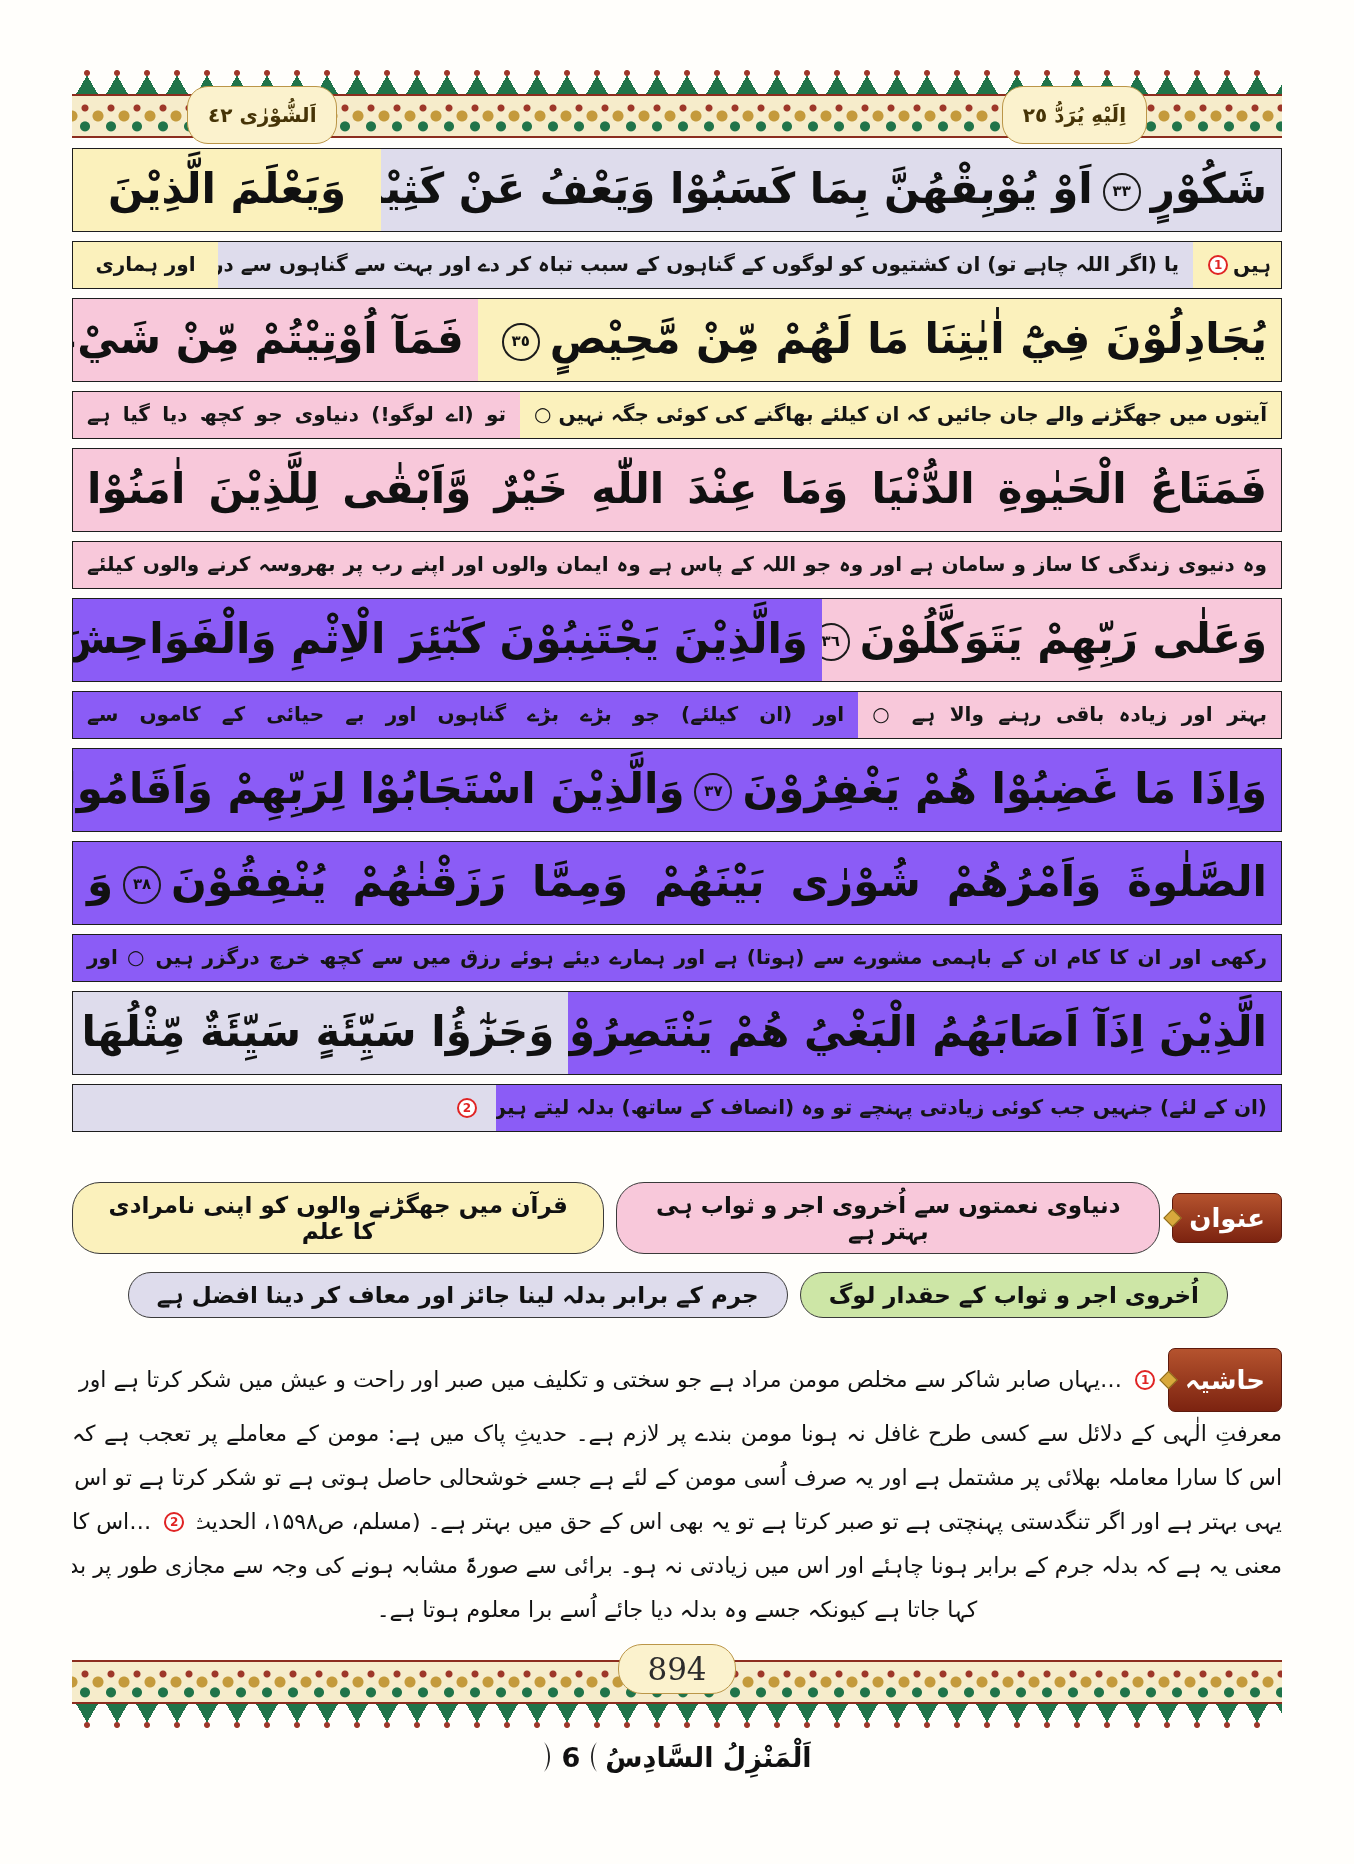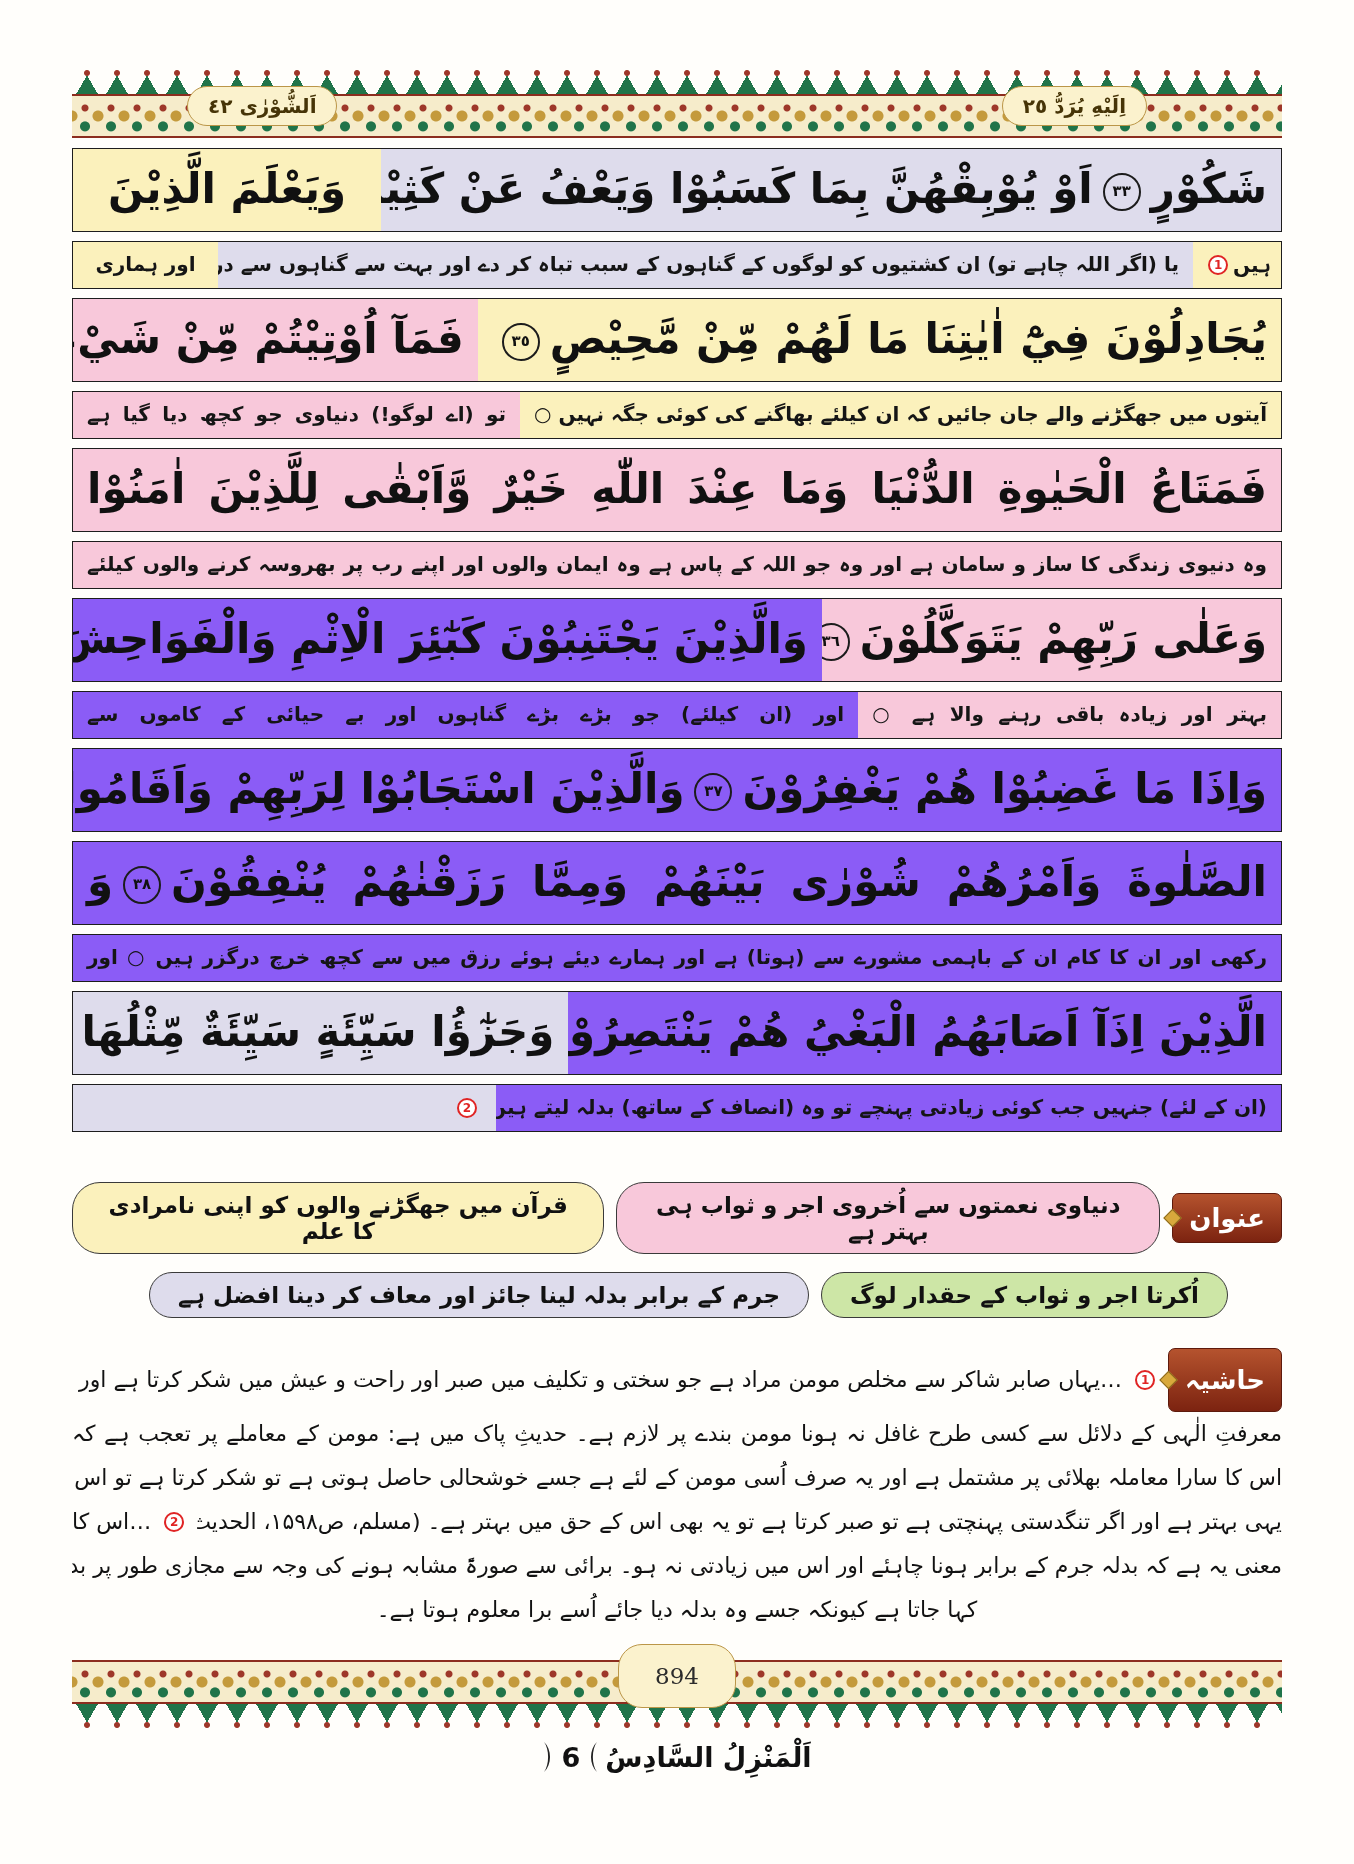--- a/index.html
+++ b/index.html
@@ -16,27 +16,27 @@
     background-size:30px 24px;background-repeat:repeat-x;}
   .orn-spires.down{transform:scaleY(-1);}
   .orn-band{height:40px;border-top:2px solid #8c2d1f;border-bottom:2px solid #8c2d1f;
     background-color:#f6eccb;
     background-image:
       radial-gradient(circle at 50% 30%, #9e372a 3px, transparent 4px),
       radial-gradient(circle at 50% 76%, #20744a 4.5px, transparent 5.5px),
       radial-gradient(circle at 0% 50%, #c49a3c 5px, transparent 6px),
       radial-gradient(circle at 100% 50%, #c49a3c 5px, transparent 6px);
     background-size:26px 40px;background-repeat:repeat-x;}
-  .cartouche{position:absolute;top:16px;height:40px;padding:0 20px;background:#fbf2cd;
+  .cartouche{position:absolute;top:16px;height:58px;padding:0 20px;background:#fbf2cd;
     border:1.5px solid #bb9648;border-radius:21px;display:flex;align-items:center;justify-content:center;
     font-size:20px;font-weight:bold;color:#463407;z-index:3;box-sizing:border-box;}
   .cart-left{left:115px;}
   .cart-right{right:135px;}
-  .cart-page{left:50%;transform:translateX(-50%);top:-16px;height:64px;min-width:118px;
-    font-family:"DejaVu Serif",serif;font-size:23px;font-weight:normal;color:#2c2c2c;border-radius:24px;}
+  .cart-page{left:50%;transform:translateX(-50%);top:-16px;height:50px;min-width:118px;
+    font-family:"DejaVu Serif",serif;font-size:31px;font-weight:normal;color:#2c2c2c;border-radius:24px;}
 
   
   .verses{margin-top:10px;}
   .strip{display:flex;direction:rtl;border:1.5px solid #1d1d1d;margin-bottom:9px;box-sizing:border-box;background:#fff;}
   .strip .seg{box-sizing:border-box;padding:0 14px;overflow:hidden;}
   .ar{height:84px;}
   .ar .seg{font-size:42px;font-weight:bold;color:#111;line-height:80px;white-space:nowrap;
     text-align:justify;text-align-last:justify;}
   .ur{height:48px;}
   .ur .seg{font-size:20px;font-weight:bold;color:#151515;line-height:44px;white-space:nowrap;
@@ -212,21 +212,21 @@
         </div>
         <div class="pill bg-pin">
           <span>دنیاوی نعمتوں سے اُخروی اجر و ثواب ہی بہتر ہے</span>
         </div>
         <div class="pill bg-yel">
           <span>قرآن میں جھگڑنے والوں کو اپنی نامرادی کا علم</span>
         </div>
       </div>
       <div class="trow trow2">
         <div class="pill" style="background:#cde6a6">
-          <span>اُکرتا اجر و ثواب کے حقدار لوگ</span>
+          <span>اُخروی اجر و ثواب کے حقدار لوگ</span>
         </div>
         <div class="pill bg-lav">
           <span>جرم کے برابر بدلہ لینا جائز اور معاف کر دینا افضل ہے</span>
         </div>
       </div>
     </div>
 
     <div class="fn">
       <div class="fn-line fn-first">
         <div class="label-pill">

